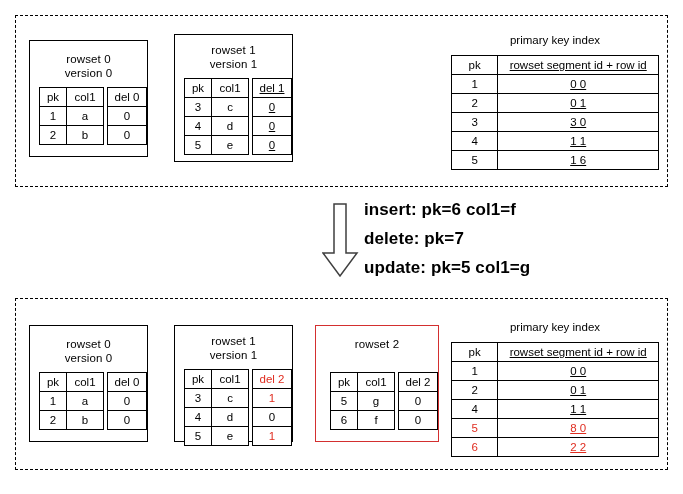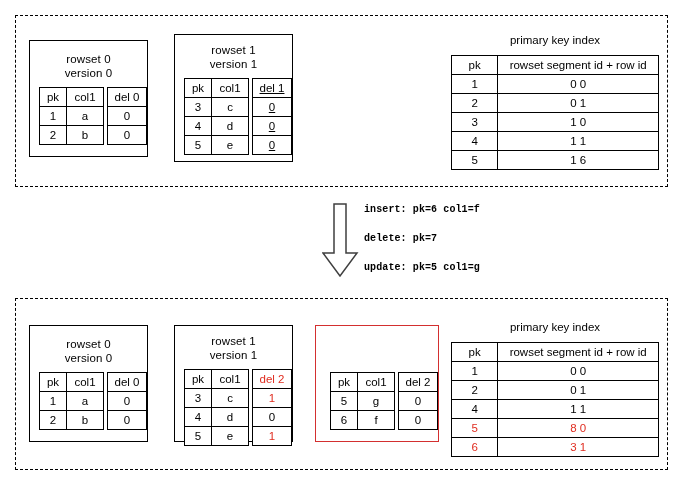--- a/index.html
+++ b/index.html
@@ -84,35 +84,34 @@
   .pki-tbl td {
     border: 1.2px solid #000;
     font-size: 11.5px;
     text-align: center;
     height: 18px;
     line-height: 18px;
     padding: 0;
     white-space: nowrap;
   }
   .pki-tbl td.k   { width: 46px; }
-  .pki-tbl td.v   { width: 160px; }
+  .pki-tbl td.v   { width: 160px; text-decoration: underline; }
 
   
   #transition-arrow { position: absolute; left: 322px; top: 202px; width: 38px; height: 78px; }
 
   
   .ops { position: absolute; left: 364px; top: 203px; width: 200px; }
   .op-line {
-    font-size: 10px;
+    font-size: 17px;
     font-weight: bold;
     line-height: 14px;
     margin-bottom: 15px;
     white-space: nowrap;
     letter-spacing: 0.1px;
-    font-family: Liberation Mono, monospace;
   }
   .op-line:last-child { margin-bottom: 11px; }
 </style>
 </head>
 <body>
 
 <div class="stage">
 
   <div class="dashed-box" id="state-before"></div>
 
@@ -206,21 +205,21 @@
       <tr>
         <td class="k">1</td>
         <td class="v">0 0</td>
       </tr>
       <tr>
         <td class="k">2</td>
         <td class="v">0 1</td>
       </tr>
       <tr>
         <td class="k">3</td>
-        <td class="v">1 0</td>
+        <td class="v">3 0</td>
       </tr>
       <tr>
         <td class="k">4</td>
         <td class="v">1 1</td>
       </tr>
       <tr>
         <td class="k">5</td>
         <td class="v">1 6</td>
       </tr>
     </tbody>
@@ -314,20 +313,21 @@
       </tr>
       <tr>
         <td class="red">1</td>
       </tr>
     </tbody>
       </table>
   </div>
 
   <div class="rowset highlight" style="left:315px; top:325px; width:124px; height:117px;">
     <div class="rowset-title" style="top:11px;">
+      <span class="l1">rowset 2</span>
     </div>
     <table class="tbl data-tbl" style="left:14px; top:46px;">
       <tbody>
           <tr>
         <td class="c-pk">pk</td>
         <td class="c-col1">col1</td>
       </tr>
       <tr>
         <td class="c-pk">5</td>
         <td class="c-col1">g</td>
@@ -372,19 +372,19 @@
       <tr>
         <td class="k">4</td>
         <td class="v">1 1</td>
       </tr>
       <tr>
         <td class="k red">5</td>
         <td class="v red">8 0</td>
       </tr>
       <tr>
         <td class="k red">6</td>
-        <td class="v red">3 1</td>
+        <td class="v red">2 2</td>
       </tr>
     </tbody>
       </table>
   </div>
 
 </div>
 
 </body></html>

